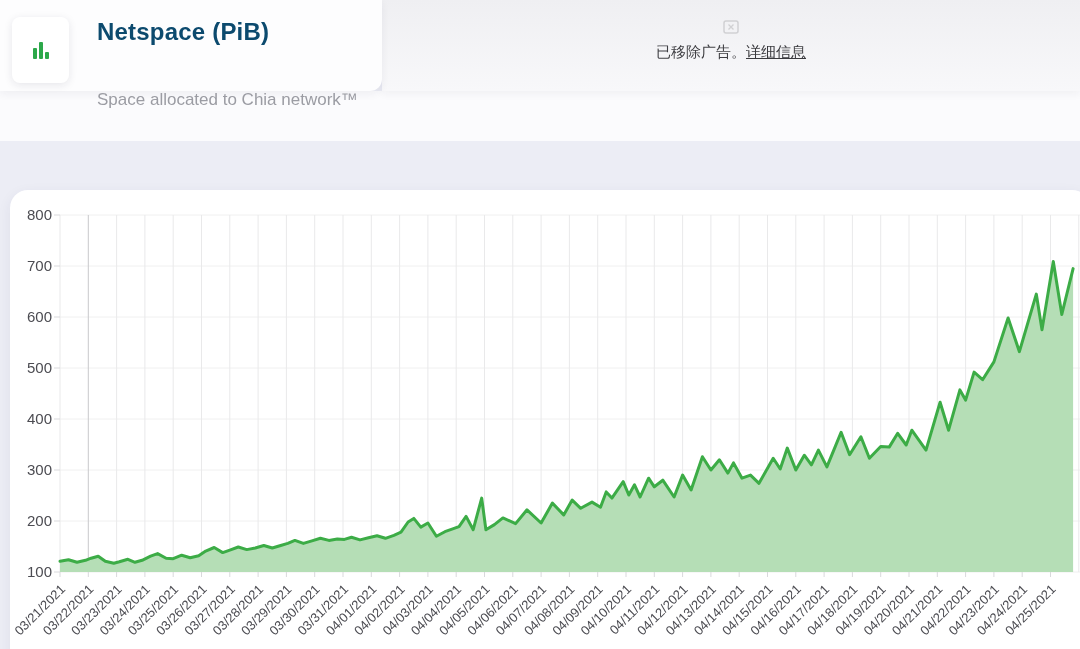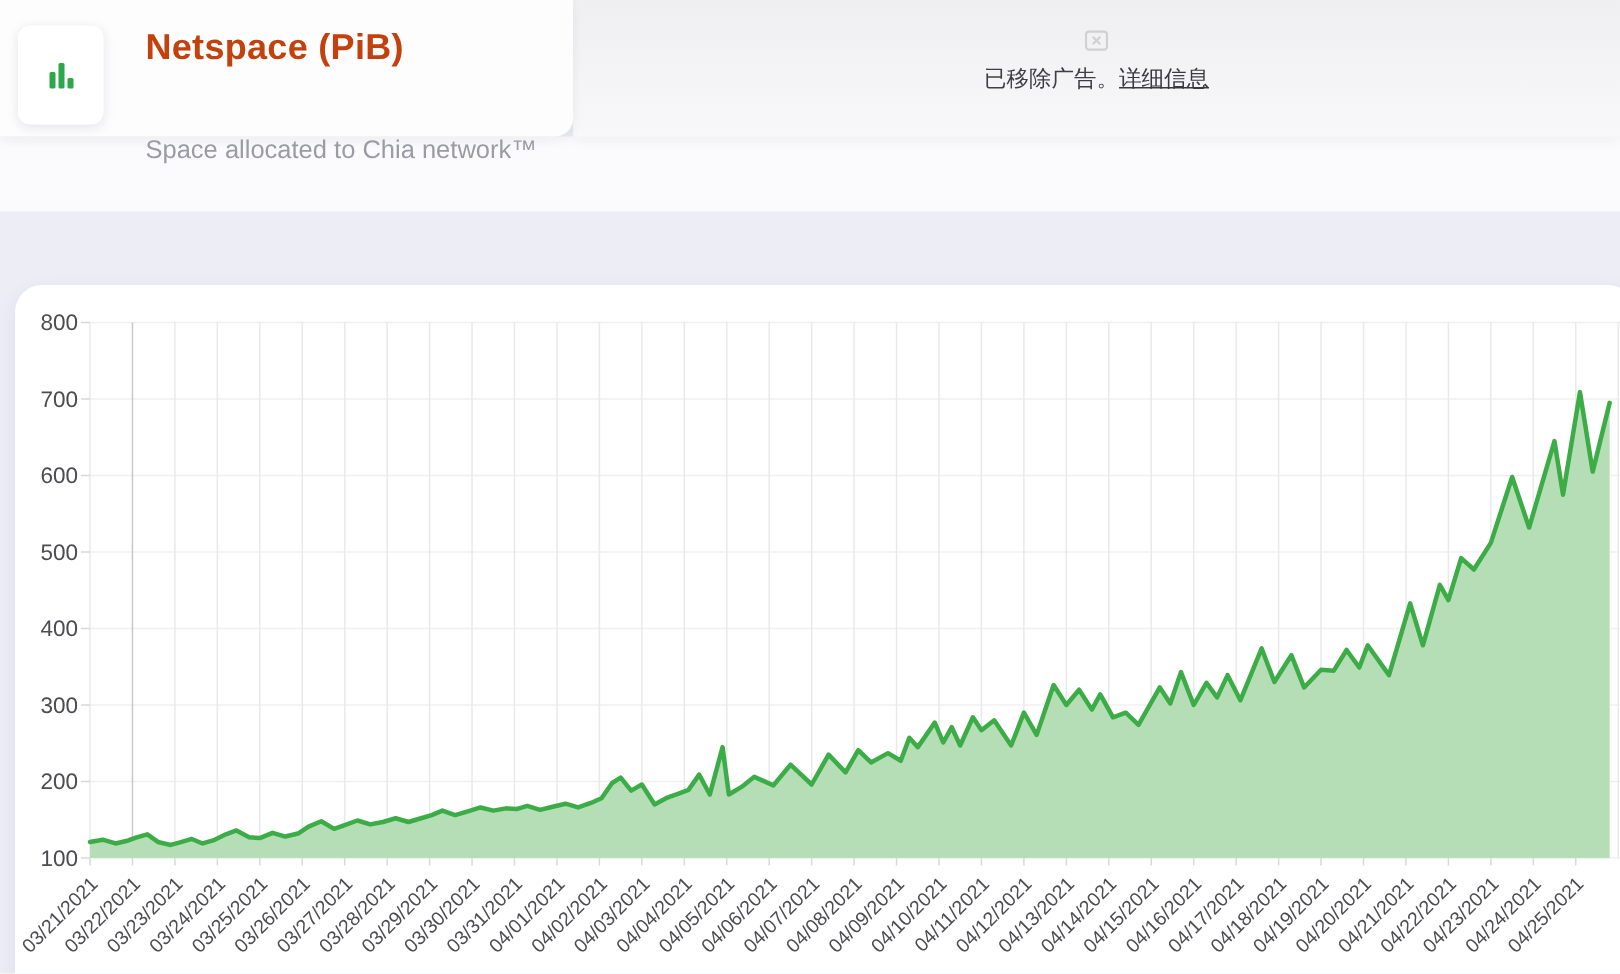--- a/index.html
+++ b/index.html
@@ -21,21 +21,21 @@
     box-shadow:0 2px 8px rgba(30,30,60,0.10);
     display:flex;align-items:center;justify-content:center;
   }
   .bars{display:flex;align-items:flex-end;gap:2px;height:17px;}
   .bars i{display:block;width:4px;background:#2ca84a;border-radius:1px;}
   .bars i.b1{height:11px;}
   .bars i.b2{height:17px;}
   .bars i.b3{height:7px;}
   .hdr-title{
     position:absolute;left:97px;top:18px;
-    font-size:24px;font-weight:700;color:#c2410c;letter-spacing:0.2px;
+    font-size:24px;font-weight:700;color:#0c4a6e;letter-spacing:0.2px;
   }
   .hdr-sub{
     position:absolute;left:97px;top:54px;
     font-size:17px;color:#9b9ca3;margin-top:36px;
   }
   .ad-panel{
     position:absolute;left:382px;top:0;width:698px;height:91px;
     background:linear-gradient(#efeff2,#f8f8fa);
     box-shadow:0 3px 8px rgba(30,30,60,0.05);
     display:flex;flex-direction:column;align-items:center;

